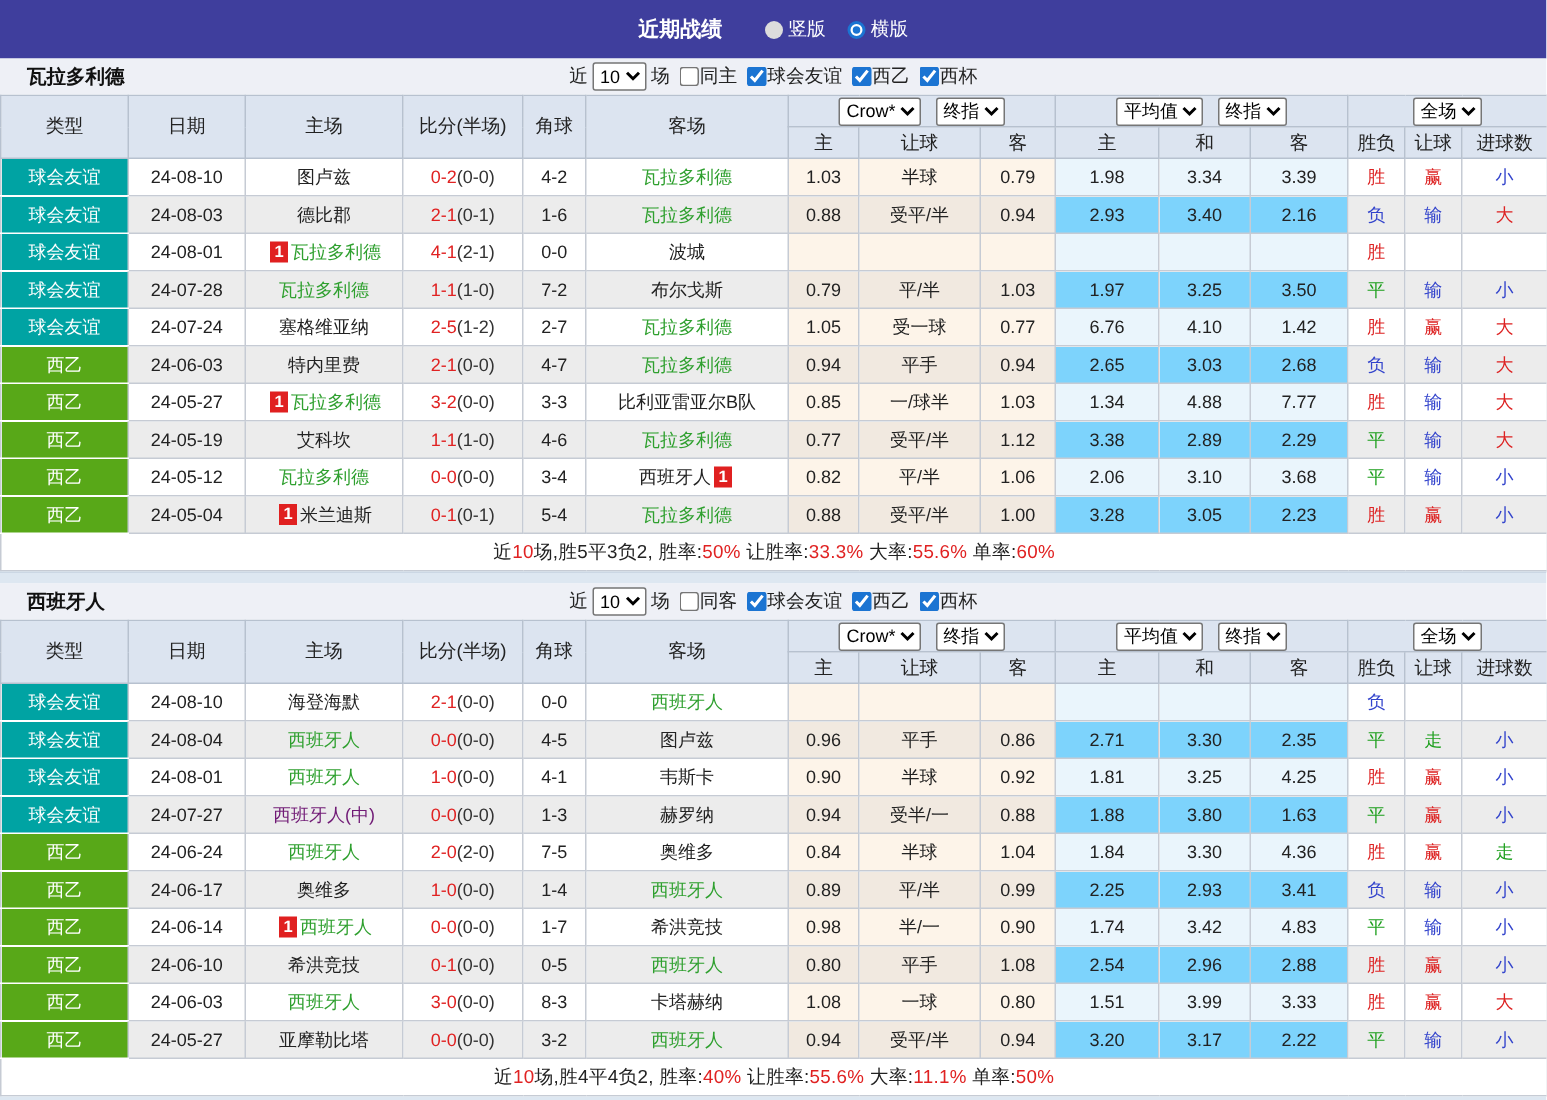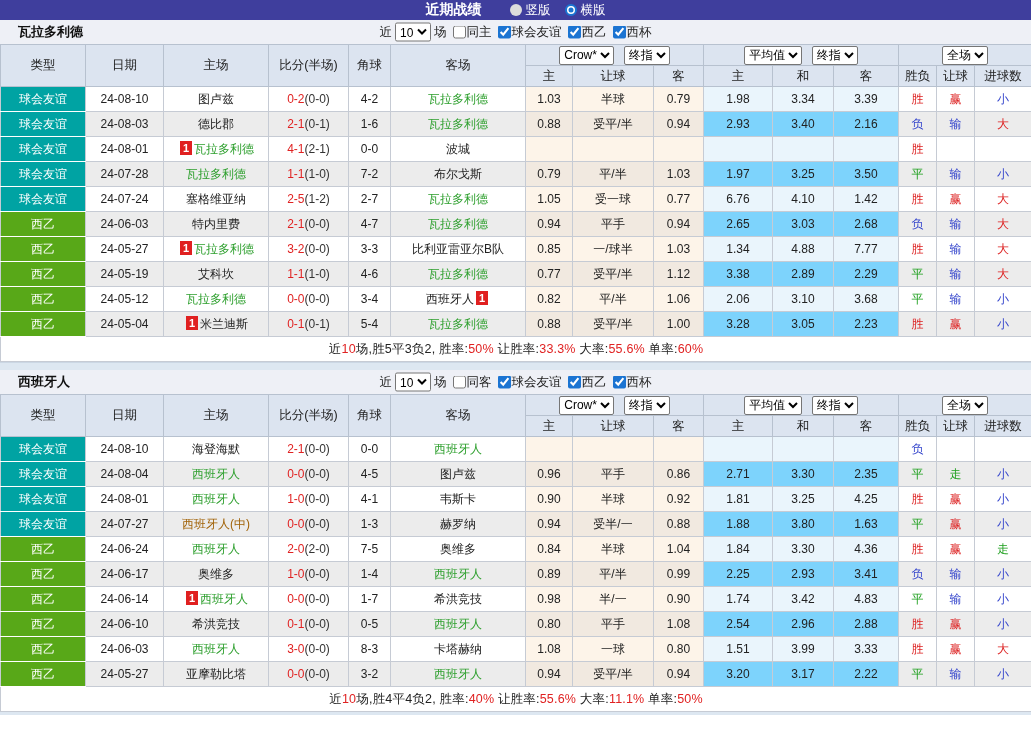--- a/index.html
+++ b/index.html
@@ -4,21 +4,21 @@
 <style>
   * { box-sizing: border-box; margin: 0; padding: 0; }
   body {
     width: 1031px;
     font-family: "Liberation Sans", "DejaVu Sans", sans-serif;
     background: #fff;
     color: #222;
   }
   
   .titlebar {
-    height: 20px;
+    height: 39px;
     background: #3f3e9d;
     display: flex;
     align-items: center;
     justify-content: center;
     gap: 28px;
     color: #fff;
   }
   .titlebar .tb-title { font-size: 14px; font-weight: bold; }
   .radio-group { display: flex; align-items: center; gap: 14px; }
   .radio-item { display: flex; align-items: center; gap: 4px; font-size: 12.5px; cursor: pointer; }
@@ -489,21 +489,21 @@
         <td class="c-avg">1.81</td>
         <td class="c-avg">3.25</td>
         <td class="c-avg">4.25</td>
         <td class="res" style="color: rgb(221, 34, 34);">胜</td>
         <td class="res" style="color: rgb(221, 34, 34);">赢</td>
         <td class="res" style="color: rgb(51, 68, 204);">小</td>
       </tr>
       <tr class="even">
         <td class="type" style="background: rgb(0, 163, 163);">球会友谊</td>
         <td>24-07-27</td>
-        <td><span style="color: #a16207;">西班牙人(中)</span></td>
+        <td><span style="color: #701a75;">西班牙人(中)</span></td>
         <td><span style="color: rgb(224, 34, 34);">0-0</span><span class="ht">(0-0)</span></td>
         <td>1-3</td>
         <td><span>赫罗纳</span></td>
         <td class="c-crow">0.94</td>
         <td class="c-crow">受半/一</td>
         <td class="c-crow">0.88</td>
         <td class="c-avg">1.88</td>
         <td class="c-avg">3.80</td>
         <td class="c-avg">1.63</td>
         <td class="res" style="color: rgb(31, 160, 31);">平</td>

